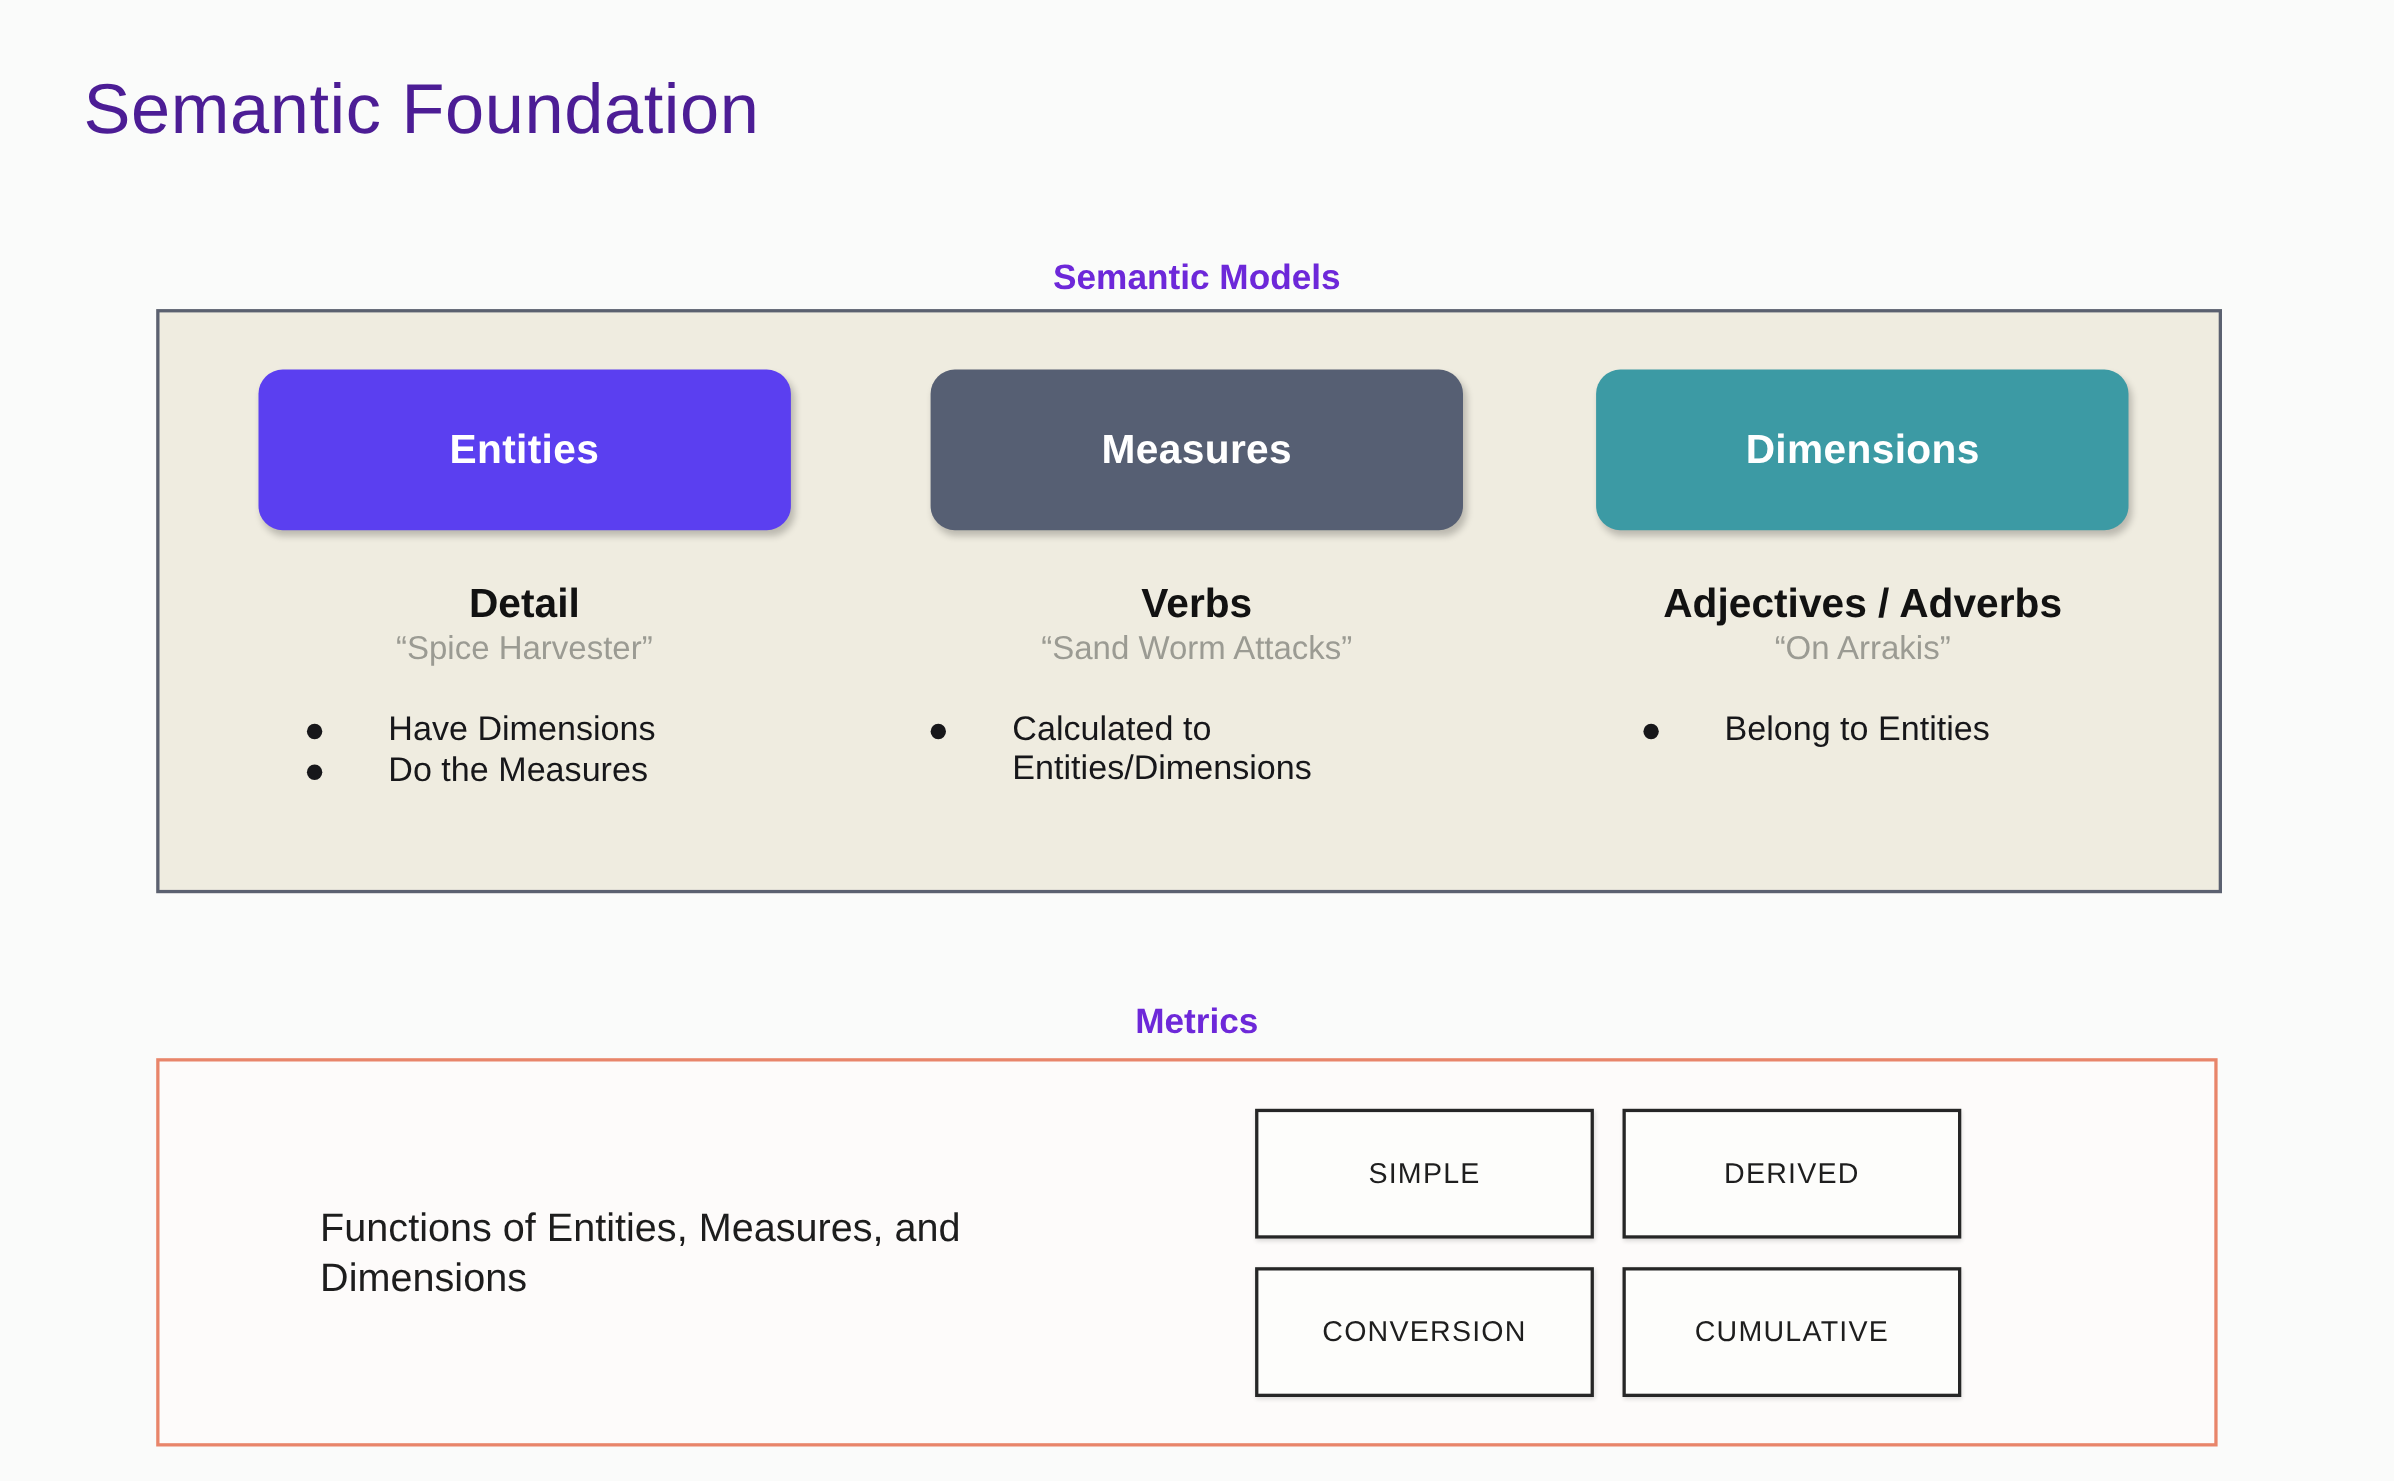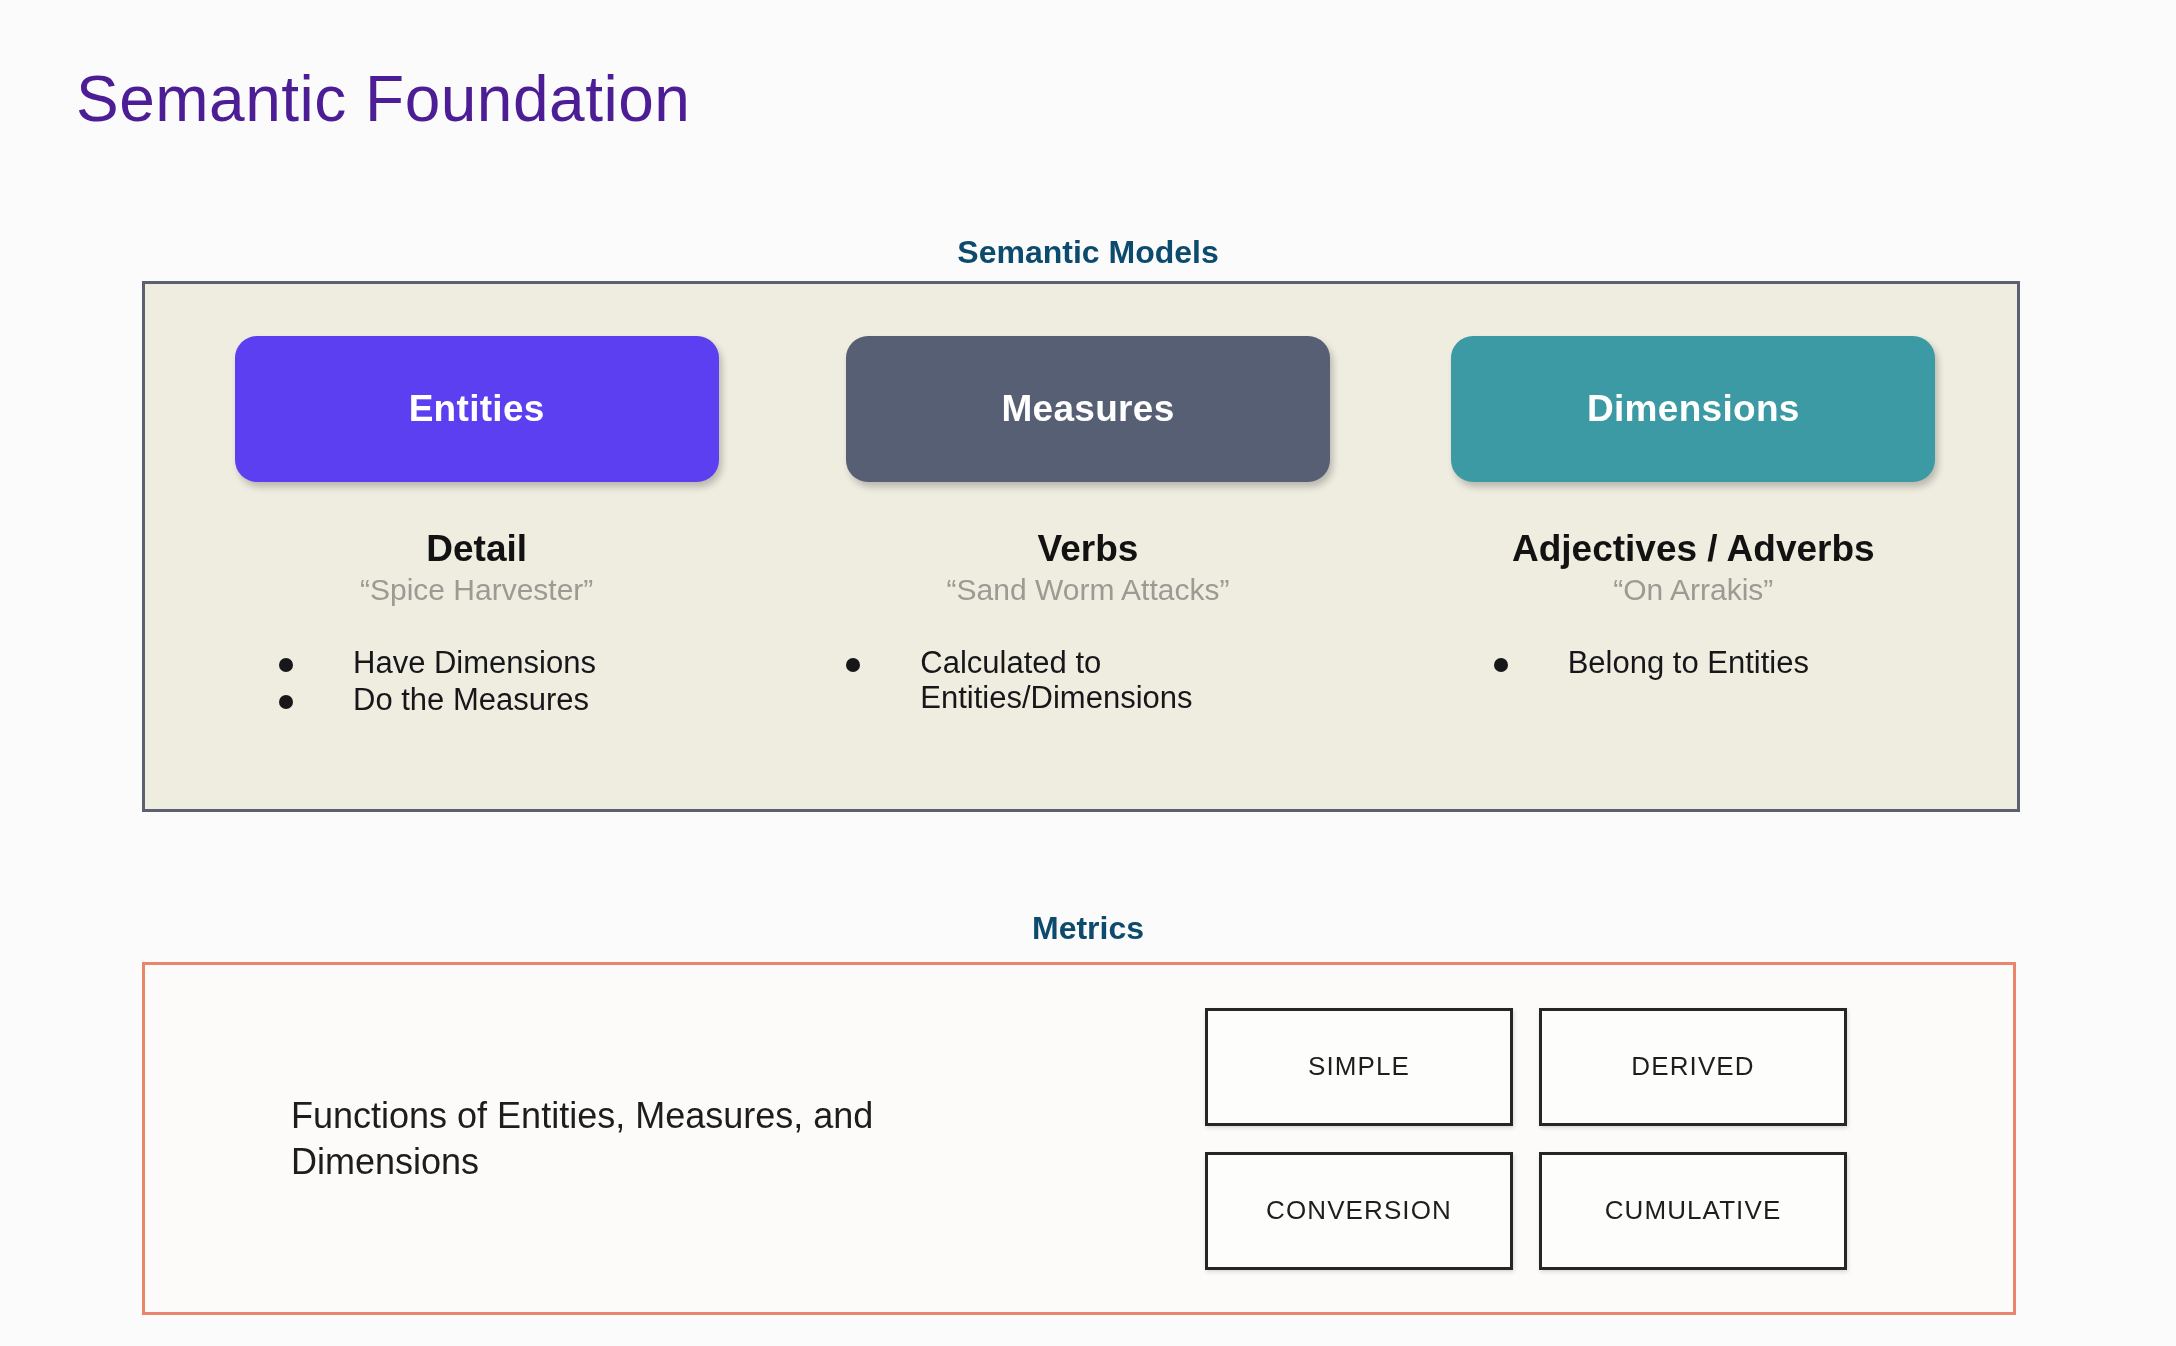--- a/index.html
+++ b/index.html
@@ -30,21 +30,21 @@
     letter-spacing: 0.5px;
     color: #4c1d95;
     white-space: nowrap;
   }
 
   
   .section-caption {
     position: absolute;
     font-size: 32px;
     font-weight: 700;
-    color: #0c4a6e;
+    color: #6d28d9;
     text-align: center;
     white-space: nowrap;
   }
   #caption-semantic-models { left: 0; right: 0; top: 234px; }
   #caption-metrics         { left: 0; right: 0; top: 910px; }
 
   
   .semantic-panel {
     position: absolute;
     left: 142px;
@@ -160,21 +160,21 @@
     top: 50%;
     transform: translateY(-50%);
     font-size: 36px;
     line-height: 1.28;
     color: #1d1d1d;
     max-width: 680px;
   }
 
   .metrics-grid {
     position: absolute;
-    left: 1060px;
+    left: 996px;
     top: 50%;
     transform: translateY(-50%);
     display: grid;
     grid-template-columns: 308px 308px;
     grid-template-rows: 118px 118px;
     column-gap: 45px;
     row-gap: 24px;
     gap: 26px;
   }
 

